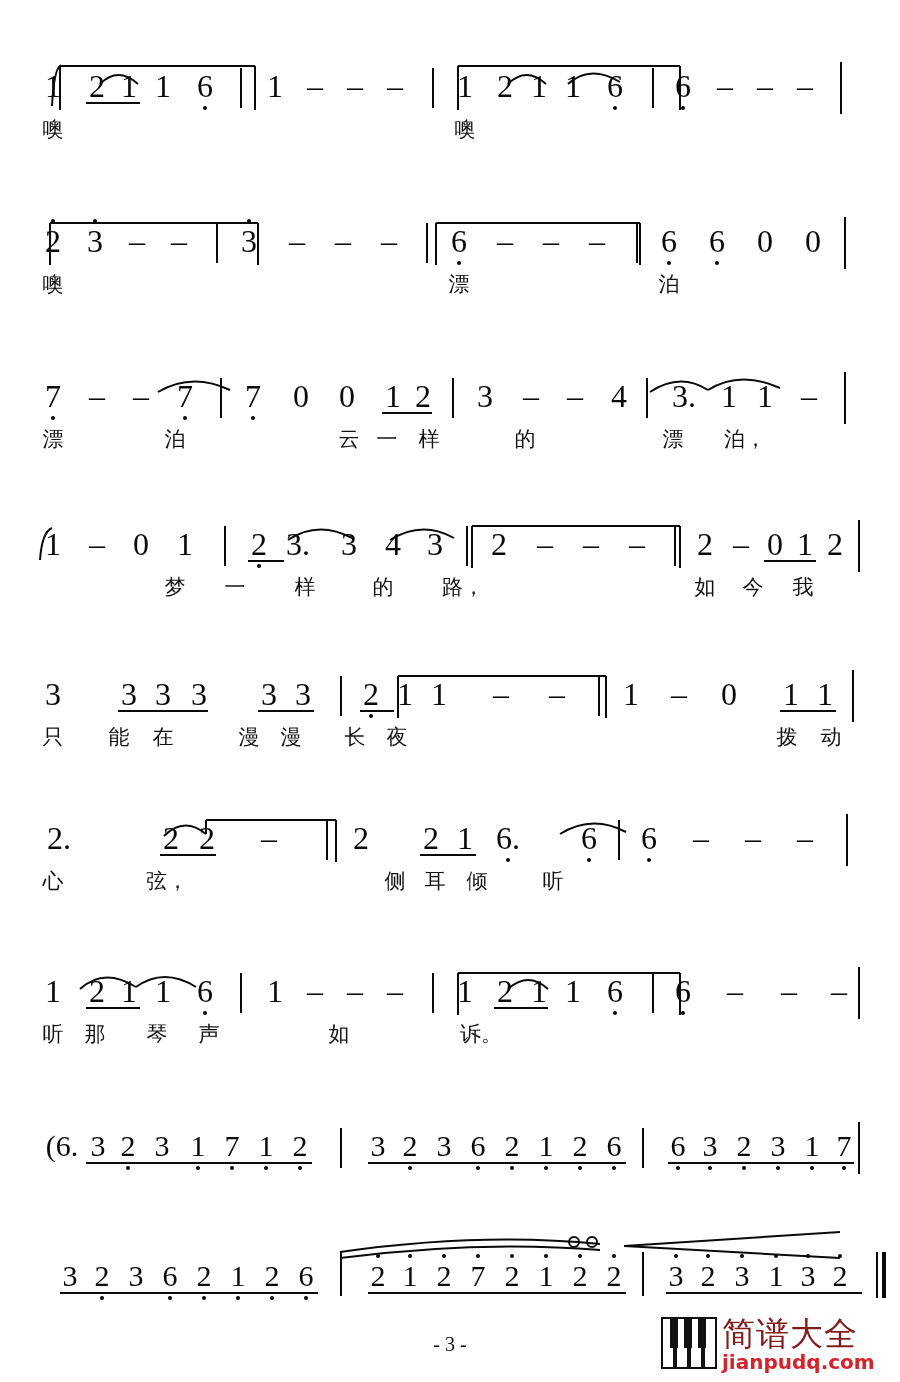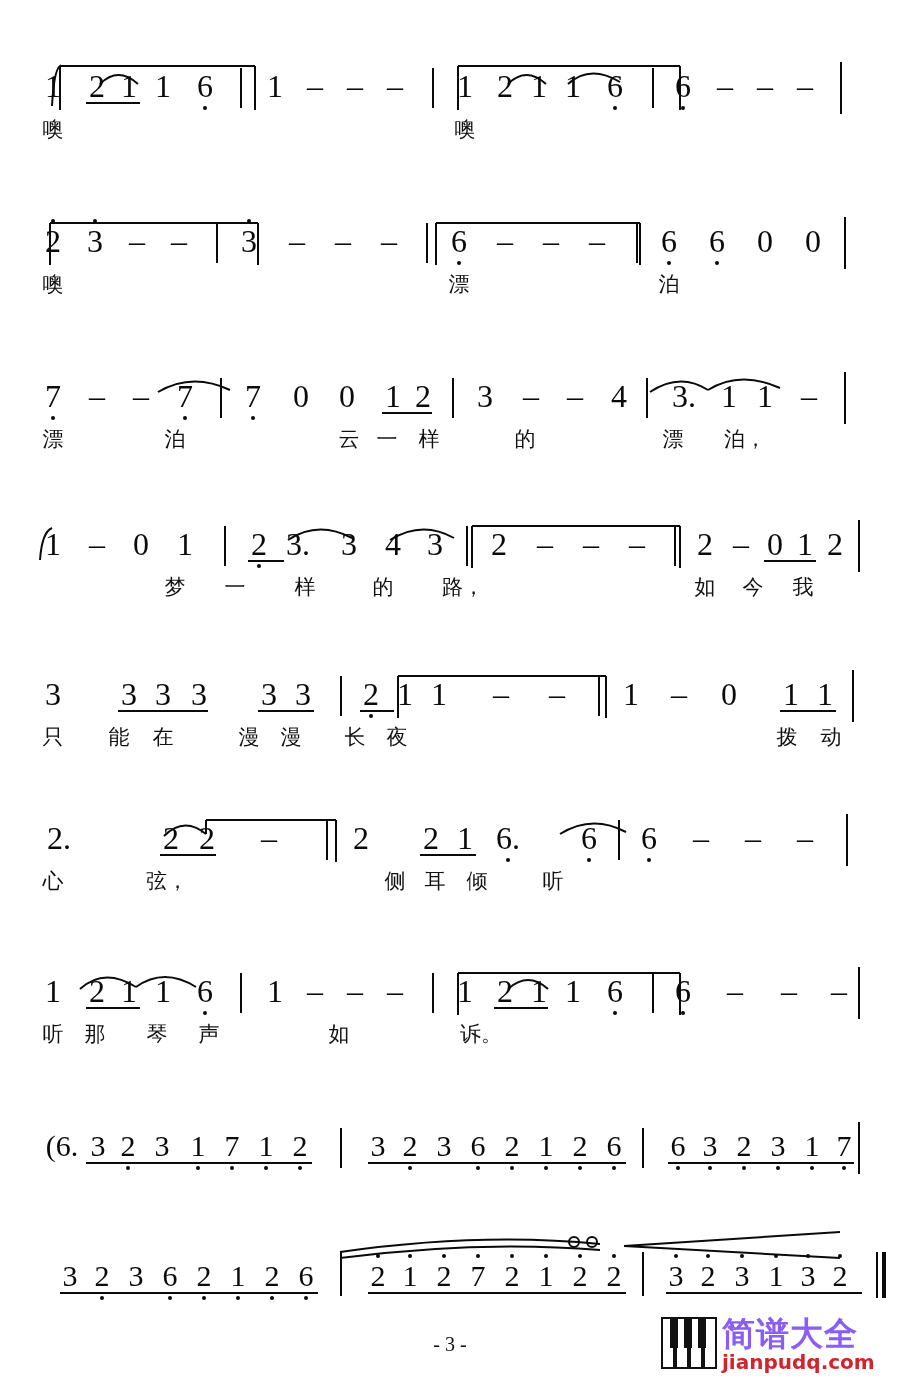--- a/index.html
+++ b/index.html
@@ -131,22 +131,22 @@
     left: 0; top: 4px;
     width: 58px; height: 54px;
     background: #ffffff;
     border: 0;
   }
   .logo .brand {
     position: absolute;
     left: 62px; top: 0px;
     font-family: "DejaVu Sans", sans-serif;
     font-size: 33px;
-    font-weight: bold;
-    color: #8b5cf6;
+    font-weight: normal;
+    color: #7f1d1d;
     letter-spacing: 1px;
   }
   .logo .url {
     position: absolute;
     left: 62px; top: 38px;
     font-family: "DejaVu Sans", sans-serif;
     font-size: 20px;
     font-weight: bold;
     color: #d4232a;
     letter-spacing: 0px;

